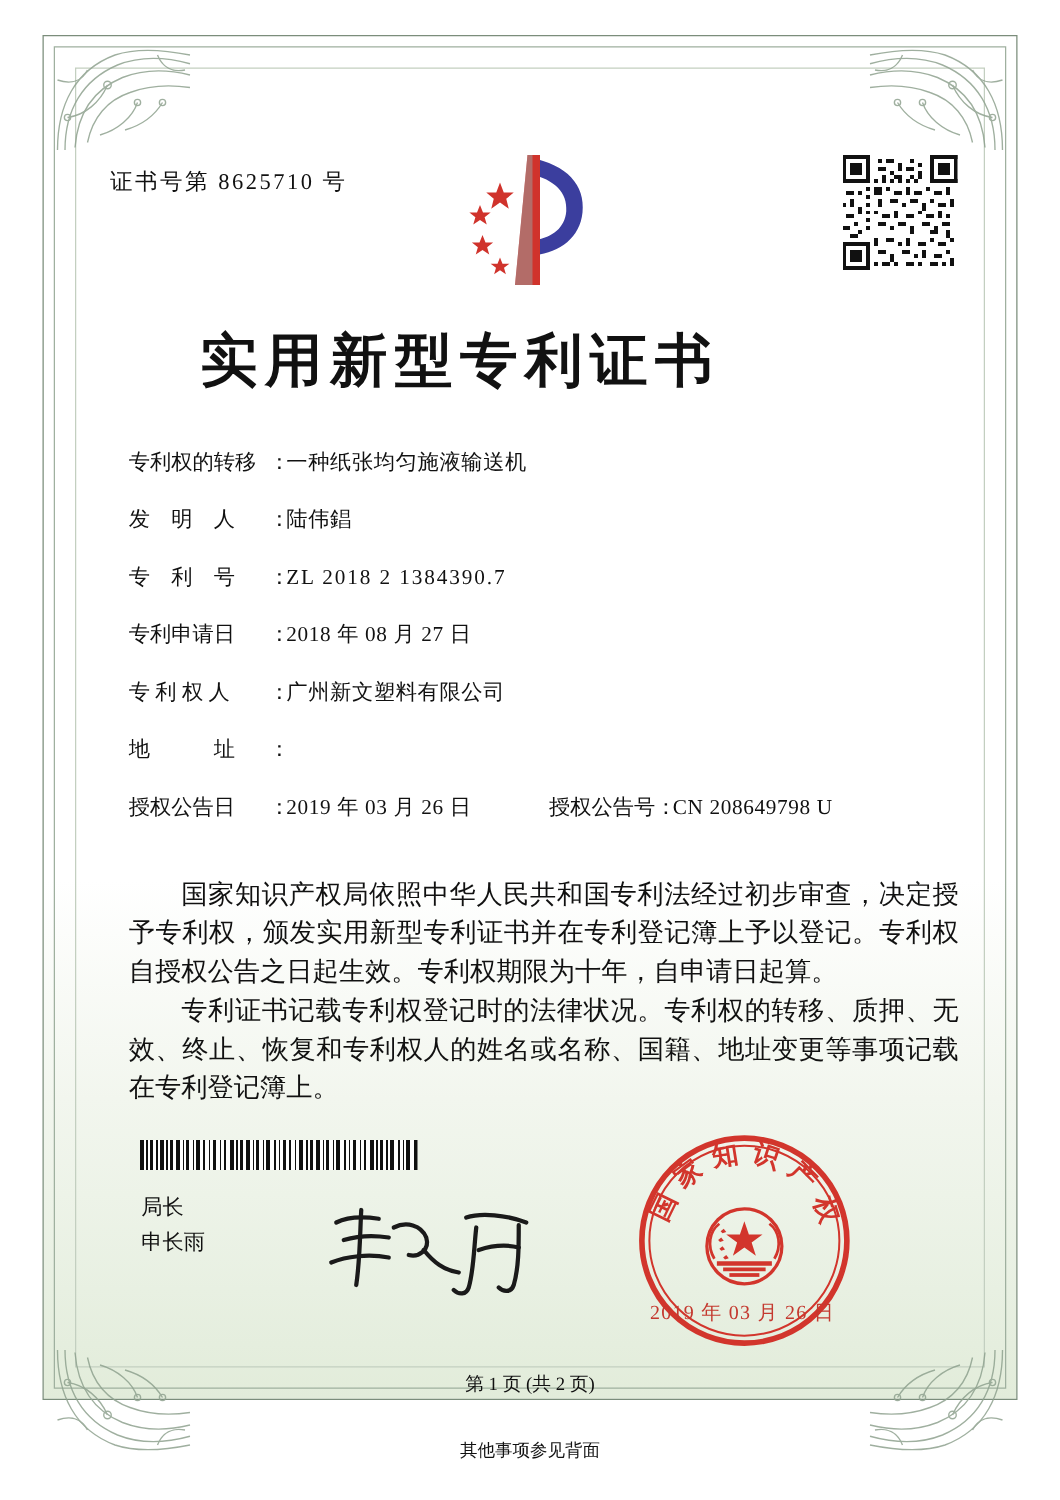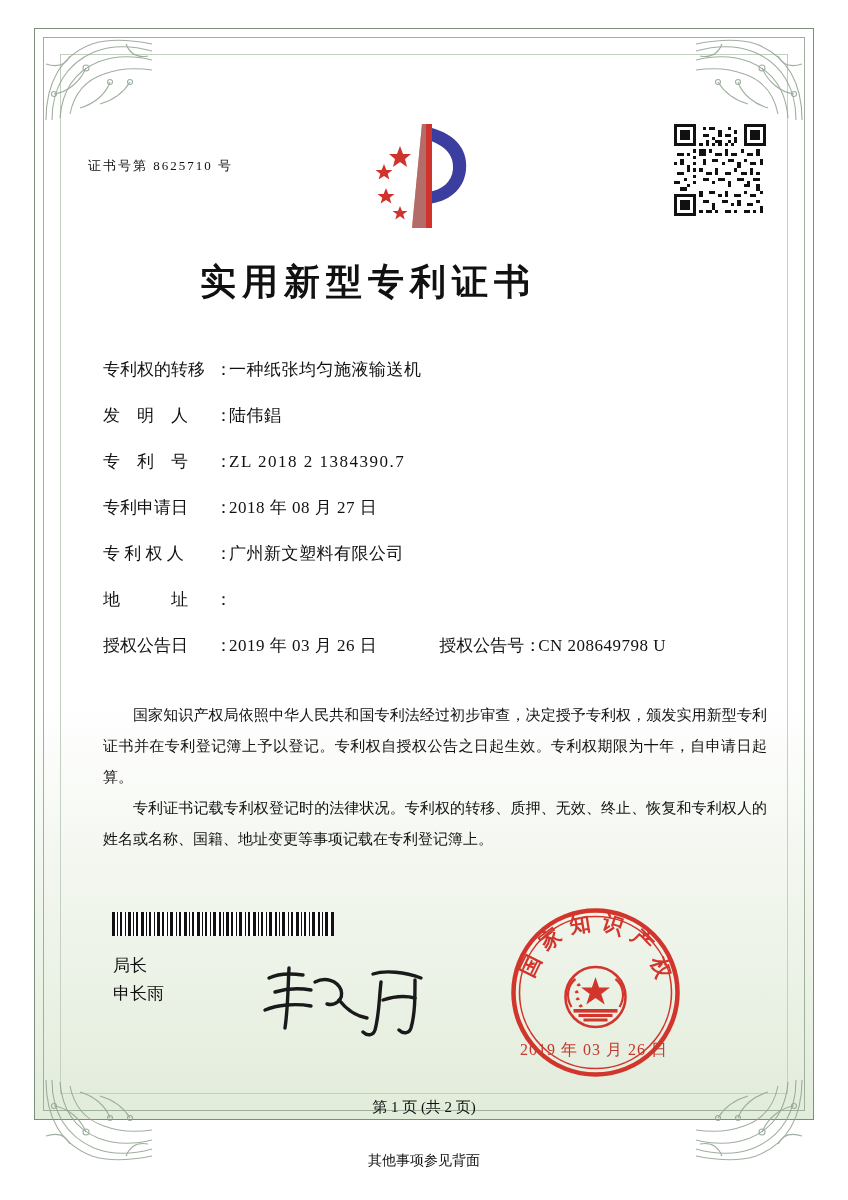--- a/index.html
+++ b/index.html
@@ -65,24 +65,23 @@
   .corner.tl { left: 40px;  top: 34px; }
   .corner.tr { right: 40px; top: 34px; transform: scaleX(-1); }
   .corner.bl { left: 40px;  bottom: 34px; transform: scaleY(-1); }
   .corner.br { right: 40px; bottom: 34px; transform: scale(-1,-1); }
 
   
   .cert-no {
     position: absolute;
     left: 88px;
     top: 133px;
-    font-size: 13px;
+    font-size: 18px;
     letter-spacing: 2px;
     white-space: nowrap;
-    margin-top: 24px;
   }
 
   .emblem {
     position: absolute;
     left: 362px;
     top: 118px;
     width: 124px;
     height: 118px;
   }
 
@@ -94,21 +93,21 @@
     height: 92px;
   }
 
   
   .main-title {
     position: absolute;
     left: 0;
     top: 258px;
     width: 736px;
     text-align: center;
-    font-size: 36px;
+    font-size: 46px;
     font-weight: bold;
     letter-spacing: 6px;
     font-family: "DejaVu Serif", "Liberation Serif", serif;
   }
 
   
   .fields {
     position: absolute;
     left: 103px;
     top: 358px;
@@ -137,21 +136,21 @@
     align-items: baseline;
   }
   .dual-second .field-label { width: auto; }
 
   
   .body-text {
     position: absolute;
     left: 103px;
     top: 700px;
     width: 664px;
-    font-size: 15px;
+    font-size: 21px;
     line-height: 31px;
     text-align: justify;
   }
   .body-text p { margin: 0; text-indent: 2em; }
 
   
   .barcode {
     position: absolute;
     left: 112px;
     top: 912px;

